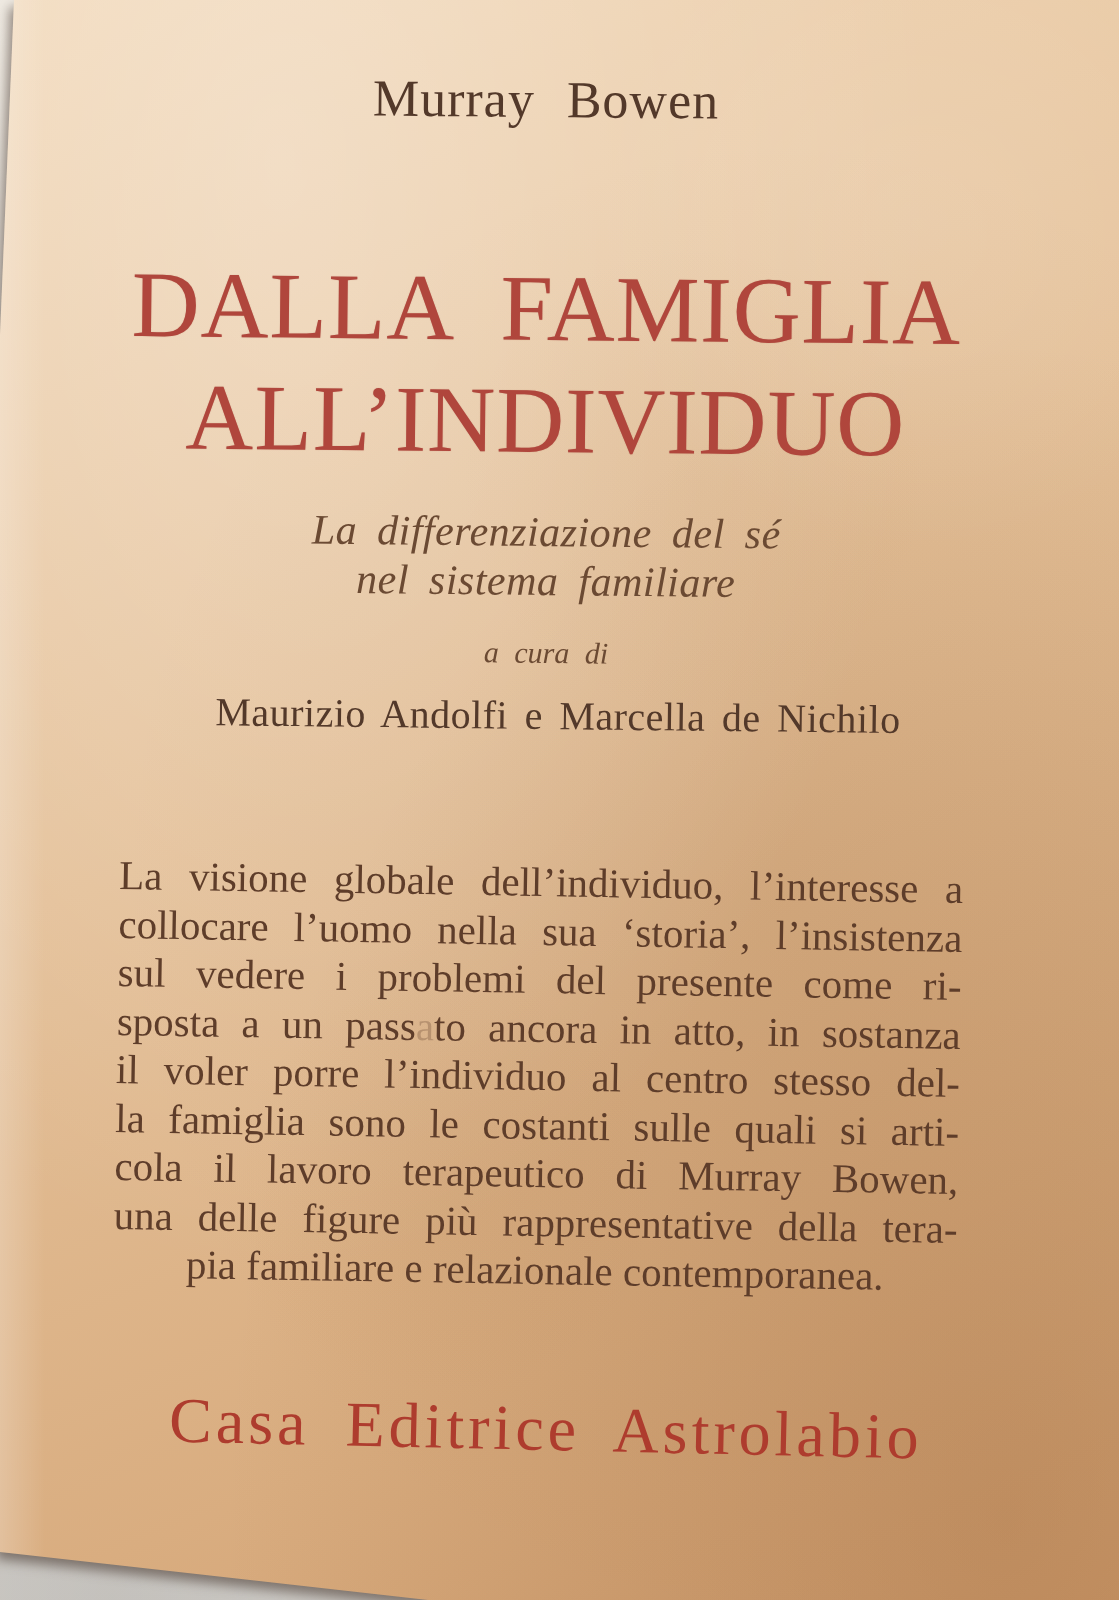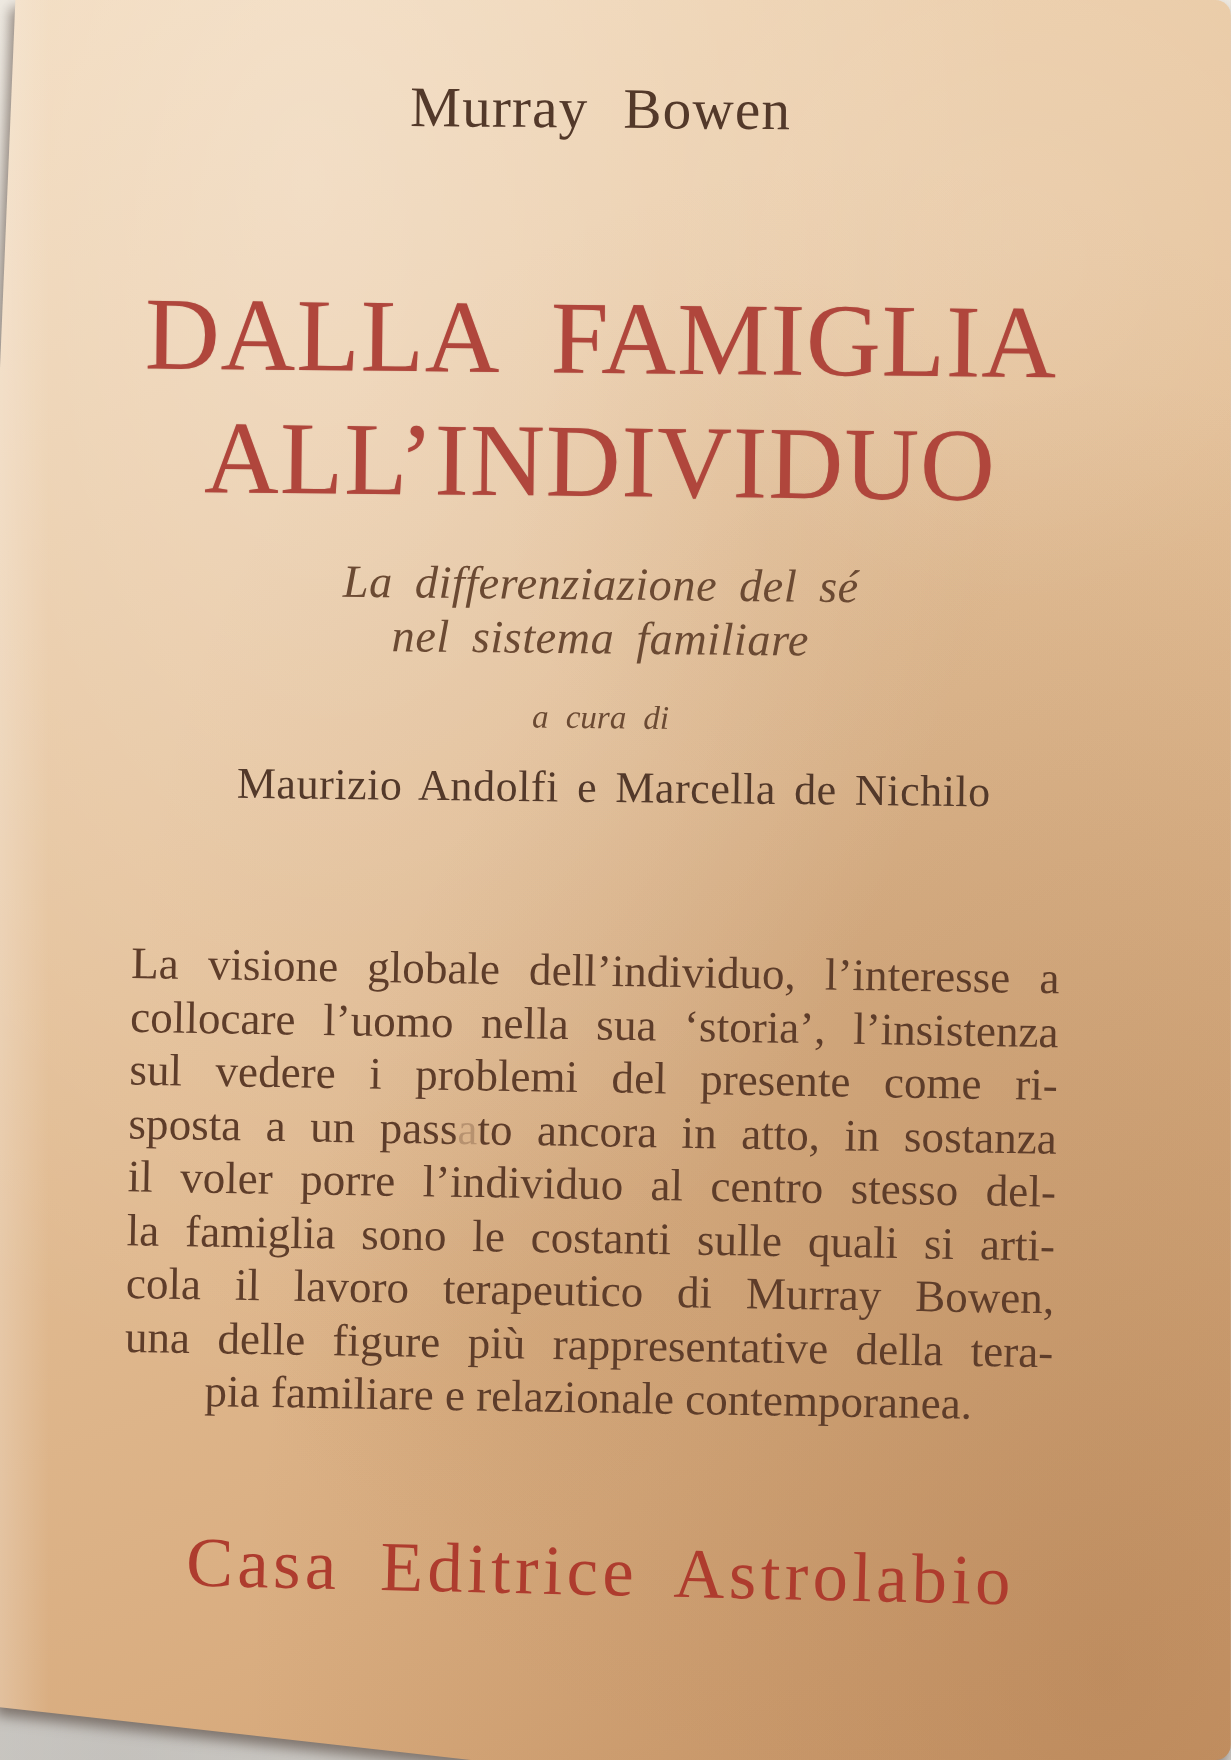--- a/index.html
+++ b/index.html
@@ -38,21 +38,20 @@
     clip-path: polygon(14px 0, 1119px 0, 1119px 1600px, 428px 1600px, 0 1552px, 0 335px);
     background:
       radial-gradient(ellipse at 25% 10%, rgba(255,255,255,0.28), transparent 55%),
       radial-gradient(ellipse at 90% 95%, rgba(120,66,24,0.22), transparent 55%),
       radial-gradient(ellipse at 70% 55%, rgba(150,95,45,0.10), transparent 60%),
       linear-gradient(158deg,
         var(--cover-light, #f1d8b9) 0%,
         var(--cover-mid, #e4c098) 45%,
         #d9ad80 78%,
         var(--cover-dark, #d09e6f) 100%);
-    border-radius: 14px;
   }
   
   .cover::before {
     content: "";
     position: absolute;
     inset: 0;
     pointer-events: none;
     background:
       linear-gradient(to right, rgba(255,255,255,0.22) 0px, rgba(255,255,255,0.0) 45px),
       radial-gradient(circle at 62% 30%, rgba(170,115,60,0.06), transparent 18%),

